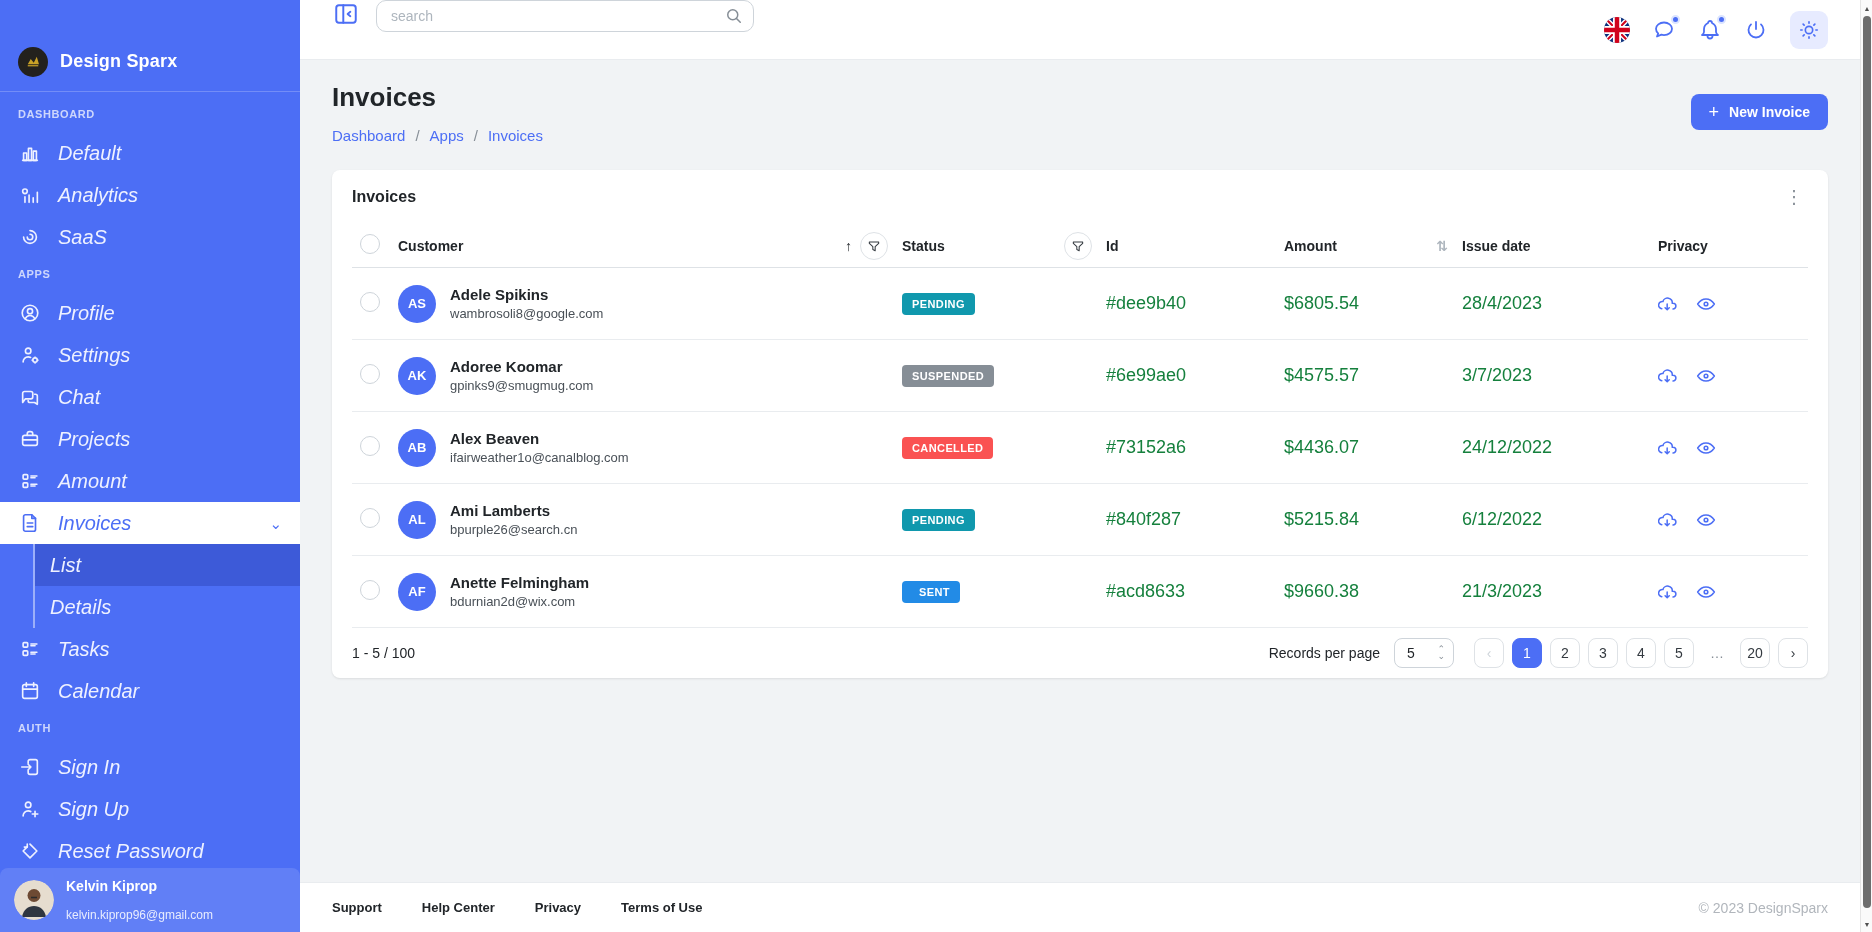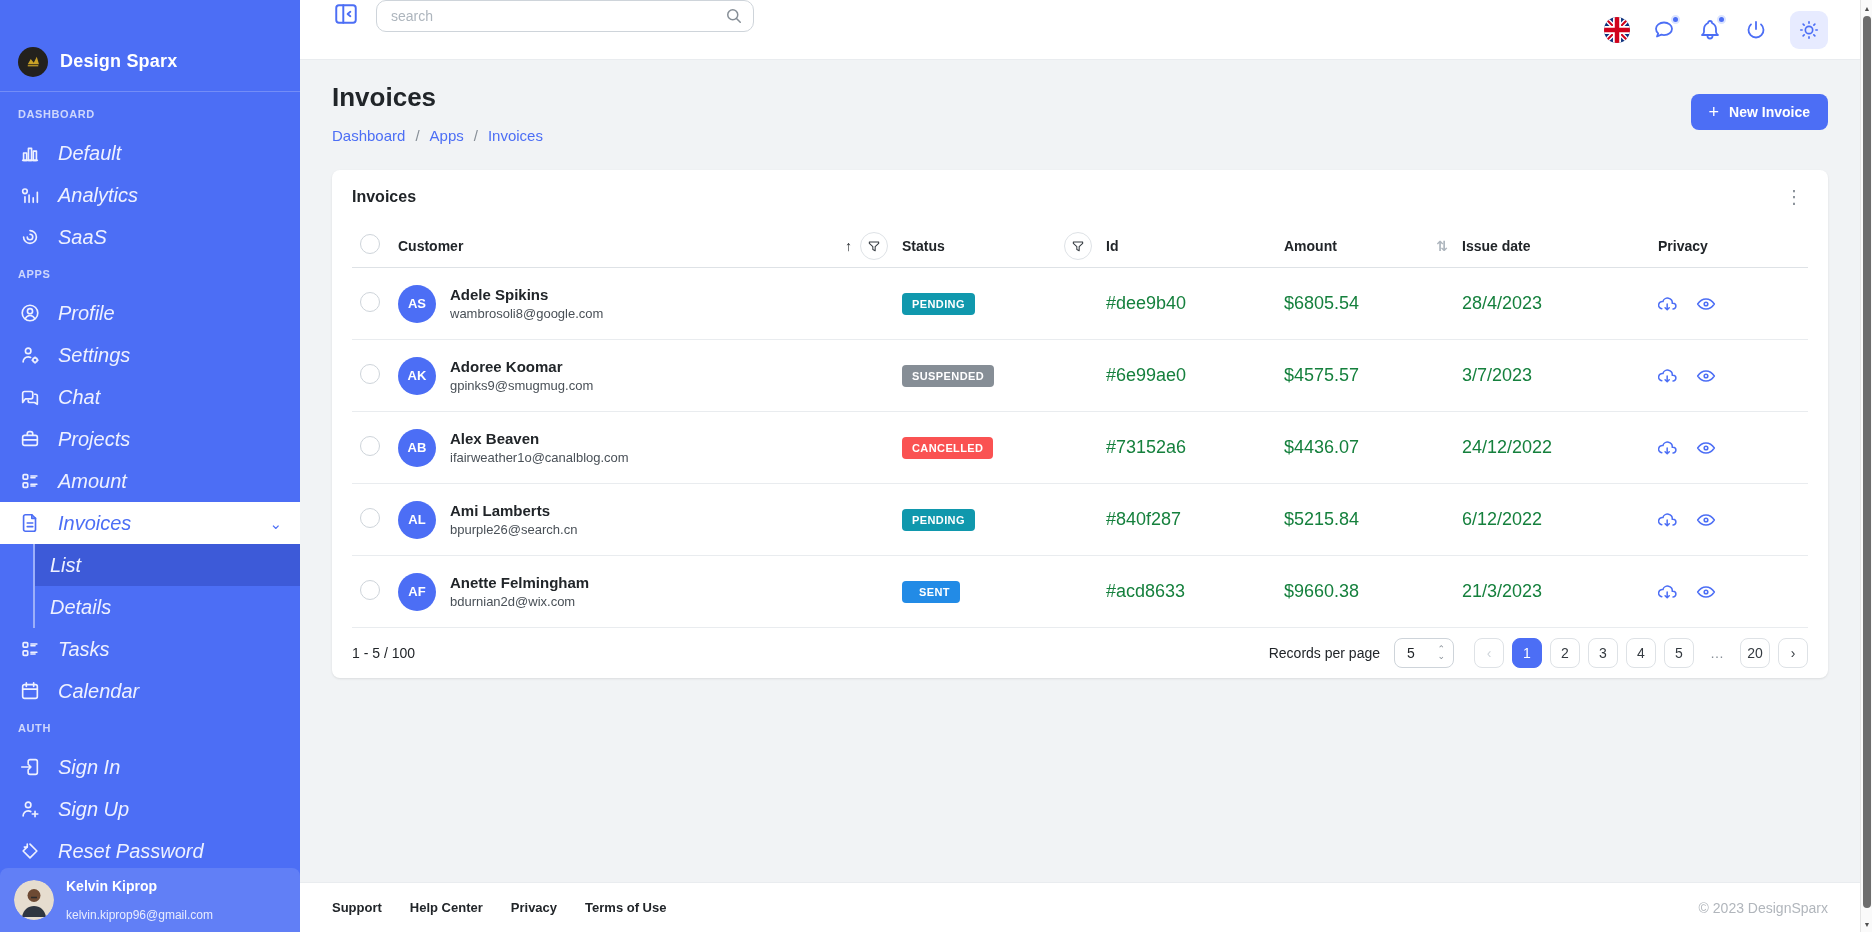--- a/index.html
+++ b/index.html
@@ -87,21 +87,21 @@
   .page-select { width:60px; height:30px; border:1px solid #ced4da; border-radius:8px; display:flex; align-items:center; padding:0 8px 0 12px; gap:8px; cursor:pointer; background:#fff; }
   .page-select .chevs { display:flex; flex-direction:column; line-height:7px; font-size:9px; color:#868e96; margin-left:auto; }
   .pager { display:flex; gap:8px; align-items:center; margin-left:6px; }
   .pg-btn { min-width:30px; height:30px; border:1px solid #dee2e6; border-radius:8px; background:#fff; display:flex; align-items:center; justify-content:center; font-size:14px; color:#343a40; cursor:pointer; padding:0 4px; }
   .pg-btn.disabled { color:#ced4da; cursor:default; }
   .pg-btn.active { background:#4c6ef5; border-color:#4c6ef5; color:#fff; }
   .pg-dots { border:none; background:transparent; color:#868e96; width:22px; }
 
   
   .footer { flex:none; height:50px; background:#fff; border-top:1px solid #e9ecef; display:flex; align-items:center; padding:0 32px; }
-  .footer-links { display:flex; gap:28px; }
+  .footer-links { display:flex; gap:40px; }
   .footer-links a { font-size:13px; font-weight:600; color:#212529; text-decoration:none; cursor:pointer; }
   .copyright { margin-left:auto; font-size:14px; color:#b1b6bc; }
 
   
   .scrollbar { position:absolute; right:0; top:0; width:12px; height:932px; background:#fafafa; border-left:1px solid #e4e4e4; z-index:10; }
   .sb-arrow { position:absolute; left:0; width:12px; height:14px; color:#505050; font-size:7px; display:flex; align-items:center; justify-content:center; cursor:pointer; }
   .sb-up { top:1px; } .sb-down { bottom:1px; }
   .sb-thumb { position:absolute; left:2px; top:16px; width:8px; height:892px; border-radius:4px; background:#6d6d6d; cursor:pointer; }
 </style>
 </head>

